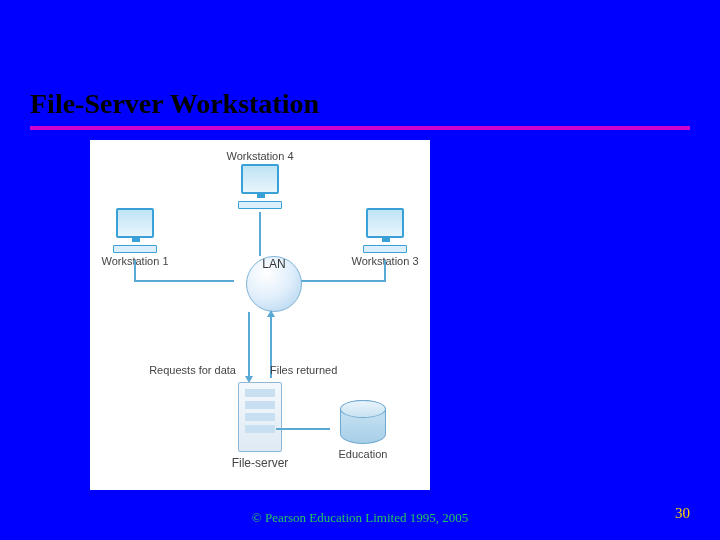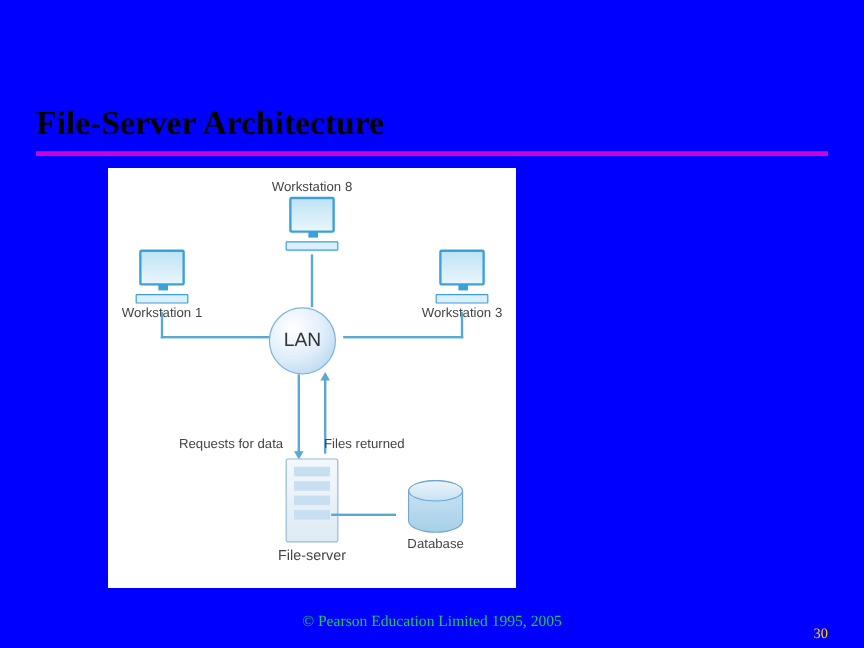--- a/index.html
+++ b/index.html
@@ -84,31 +84,30 @@
     border-radius: 1px;
     margin: 7px auto 0;
   }
   .ws1 { top: 68px; left: 10px; }
   .ws2 { top: 10px; left: 135px; }
   .ws3 { top: 68px; left: 260px; }
 
   .lan {
     position: absolute;
     top: 116px;
-    left: 134px;
+    left: 156px;
     width: 56px;
     height: 56px;
     border-radius: 50%;
     background: radial-gradient(circle at 35% 30%, #ffffff, #e0eefb 50%, #a9cfec);
     border: 1px solid #7fb2d6;
     display: flex;
-    align-items: center;
     justify-content: center;
     font-family: Arial, sans-serif;
-    font-size: 16px;
+    font-size: 12px;
     color: #333;
   }
 
   .line {
     position: absolute;
     background: #5aa8d4;
   }
   
   .l-ws2 { top: 72px; left: 169px; width: 2px; height: 44px; }
   
@@ -216,40 +215,40 @@
     left: 0;
     right: 0;
     text-align: center;
     color: #22c55e;
     background: #0000ff;
     font-size: 13px;
     font-family: "Times New Roman", serif;
   }
   .slide-number {
     position: absolute;
-    bottom: 4px;
+    bottom: 18px;
     right: 30px;
     color: #ffd700;
-    font-size: 12px;
+    font-size: 15px;
     font-family: "Times New Roman", serif;
   }
 </style>
 </head>
 <body>
 
 <div class="title-area">
-  <div class="title">File-Server Architecture</div>
+  <div class="title">File-Server Workstation</div>
   <div class="title-underline"></div>
 </div>
 
 <div class="diagram-panel">
   <div class="diagram">
 
     <div class="ws ws2">
-      <div class="ws-label-top">Workstation 8</div>
+      <div class="ws-label-top">Workstation 4</div>
       <div class="monitor"></div>
       <div class="keyboard"></div>
     </div>
 
     <div class="ws ws1">
       <div class="monitor"></div>
       <div class="keyboard"></div>
       <div class="ws-label-bottom">Workstation 1</div>
     </div>
 
@@ -279,20 +278,20 @@
 
     <div class="server">
       <div class="server-box"></div>
       <div class="server-label">File-server</div>
     </div>
 
     <div class="line l-server-db"></div>
 
     <div class="db">
       <div class="cylinder"></div>
-      <div class="db-label">Database</div>
+      <div class="db-label">Education</div>
     </div>
 
   </div>
 </div>
 
 <div class="footer">© Pearson Education Limited 1995, 2005</div>
 <div class="slide-number">30</div>
 
 </body></html>

